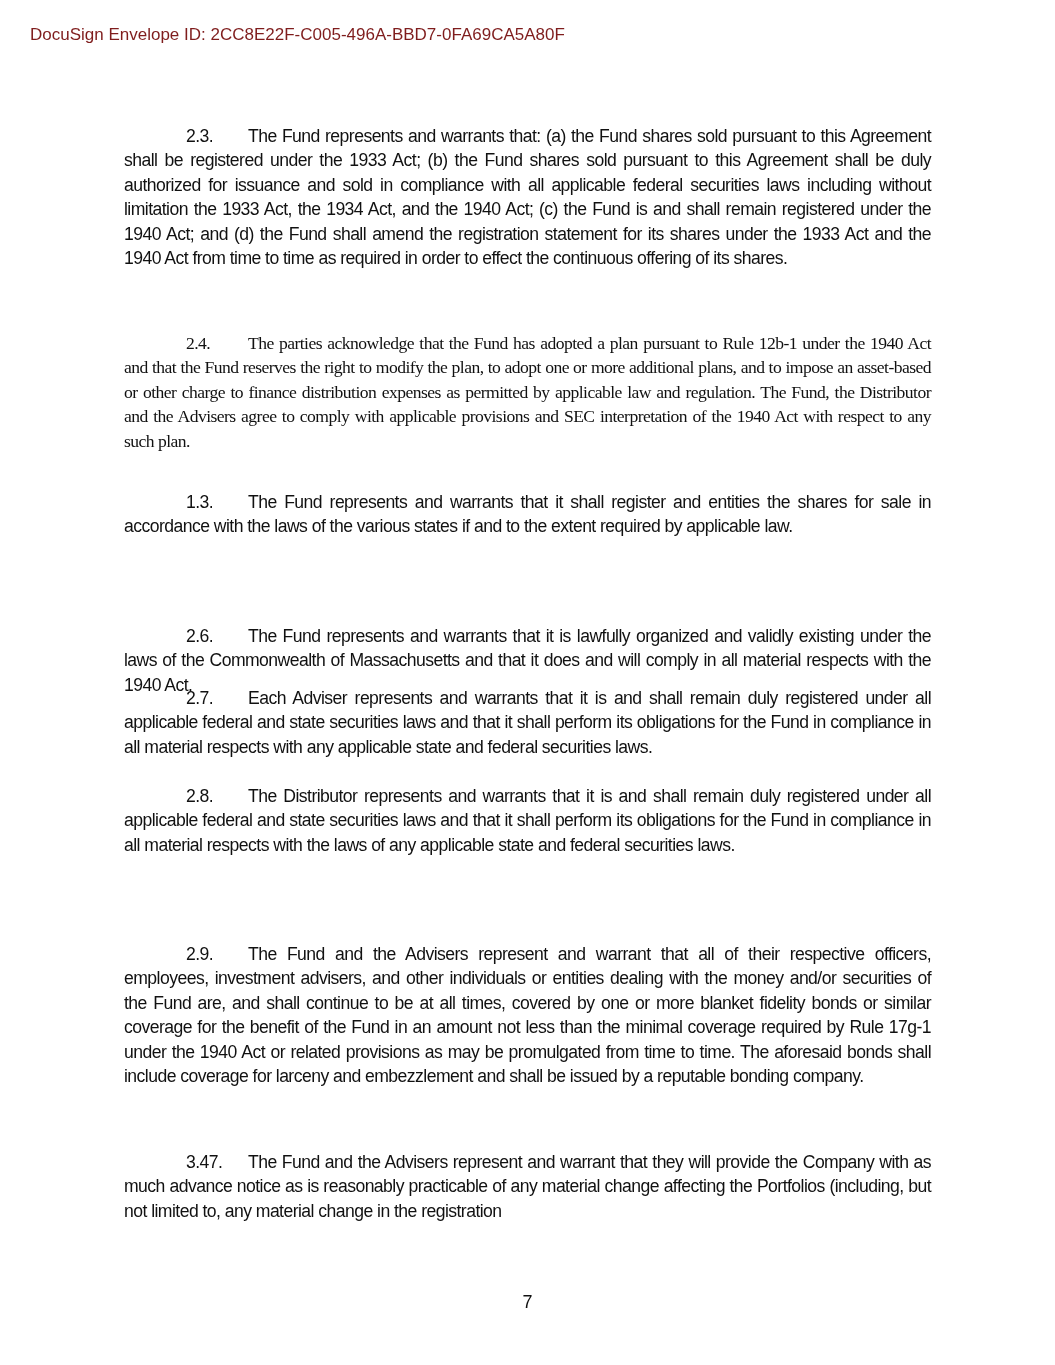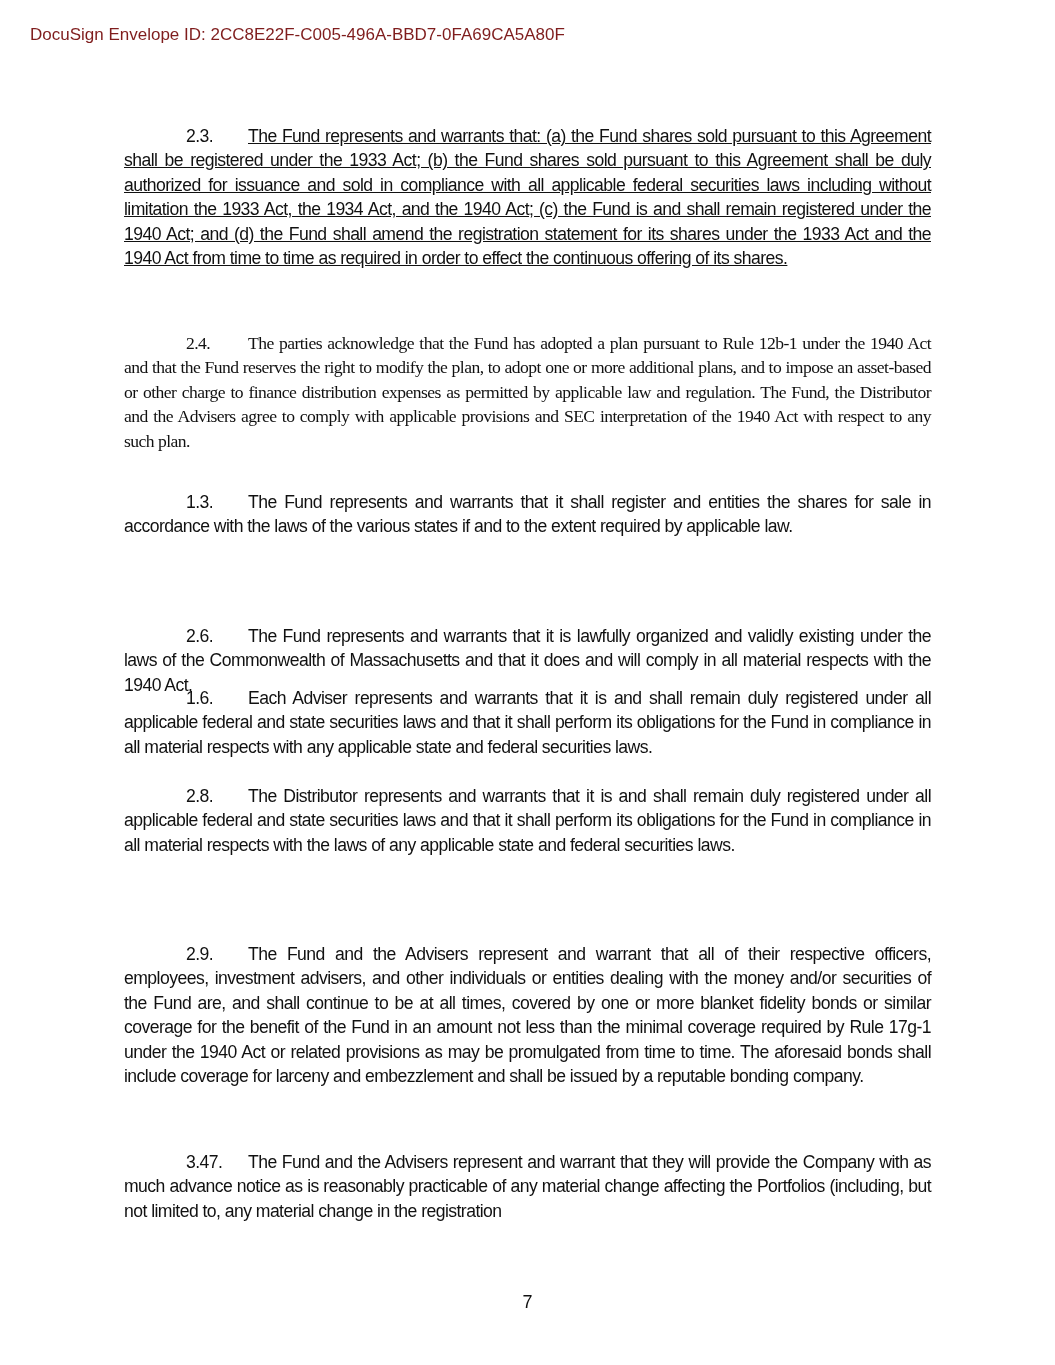--- a/index.html
+++ b/index.html
@@ -30,34 +30,34 @@
     text-align: center; font-size: 18px;
     font-family: "Liberation Sans", sans-serif;
   }
 </style>
 </head>
 <body>
 
 <div class="envelope">DocuSign Envelope ID: 2CC8E22F-C005-496A-BBD7-0FA69CA5A80F</div>
 
 <div class="content">
-  <div class="sec" style="top:0px;text-decoration:underline;">
+  <div class="sec" style="top:0px;">
     <p class="para"><span class="num">2.3.</span><span>The Fund represents and warrants that:  (a) the Fund shares sold pursuant to this Agreement shall be registered under the 1933 Act; (b) the Fund shares sold pursuant to this Agreement shall be duly authorized for issuance and sold in compliance with all applicable federal securities laws including without limitation the 1933 Act, the 1934 Act, and the 1940 Act; (c) the Fund is and shall remain registered under the 1940 Act; and (d) the Fund shall amend the registration statement for its shares under the 1933 Act and the 1940 Act from time to time as required in order to effect the continuous offering of its shares.</span></p>
   </div>
   <div class="sec" style="top:207px;font-family:Liberation Serif, serif;">
     <p class="para"><span class="num">2.4.</span><span>The parties acknowledge that the Fund has adopted a plan pursuant to Rule 12b-1 under the 1940 Act and that the Fund reserves the right to modify the plan, to adopt one or more additional plans, and to impose an asset-based or other charge to finance distribution expenses as permitted by applicable law and regulation.  The Fund, the Distributor and the Advisers agree to comply with applicable provisions and SEC interpretation of the 1940 Act with respect to any such plan.</span></p>
   </div>
   <div class="sec" style="top:366px;">
     <p class="para"><span class="num">1.3.</span><span>The Fund represents and warrants that it shall register and entities the shares for sale in accordance with the laws of the various states if and to the extent required by applicable law.</span></p>
   </div>
   <div class="sec" style="top:464px;margin-top:36px;">
     <p class="para"><span class="num">2.6.</span><span>The Fund represents and warrants that it is lawfully organized and validly existing under the laws of the Commonwealth of Massachusetts and that it does and will comply in all material respects with the 1940 Act.</span></p>
   </div>
   <div class="sec" style="top:562px;">
-    <p class="para"><span class="num">1.6.</span><span>Each Adviser represents and warrants that it is and shall remain duly registered under all applicable federal and state securities laws and that it shall perform its obligations for the Fund in compliance in all material respects with any applicable state and federal securities laws.</span></p>
+    <p class="para"><span class="num">2.7.</span><span>Each Adviser represents and warrants that it is and shall remain duly registered under all applicable federal and state securities laws and that it shall perform its obligations for the Fund in compliance in all material respects with any applicable state and federal securities laws.</span></p>
   </div>
   <div class="sec" style="top:660px;">
     <p class="para"><span class="num">2.8.</span><span>The Distributor represents and warrants that it is and shall remain duly registered under all applicable federal and state securities laws and that it shall perform its obligations for the Fund in compliance in all material respects with the laws of any applicable state and federal securities laws.</span></p>
   </div>
   <div class="sec" style="top:818px;">
     <p class="para"><span class="num">2.9.</span><span>The Fund and the Advisers represent and warrant that all of their respective officers, employees, investment advisers, and other individuals or entities dealing with the money and/or securities of the Fund are, and shall continue to be at all times, covered by one or more blanket fidelity bonds or similar coverage for the benefit of the Fund in an amount not less than the minimal coverage required by Rule 17g-1 under the 1940 Act or related provisions as may be promulgated from time to time.  The aforesaid bonds shall include coverage for larceny and embezzlement and shall be issued by a reputable bonding company.</span></p>
   </div>
   <div class="sec" style="top:1026px;">
     <p class="para"><span class="num">3.47.</span><span>The Fund and the Advisers represent and warrant that they will provide the Company with as much advance notice as is reasonably practicable of any material change affecting the Portfolios (including, but not limited to, any material change in the registration</span></p>
   </div>

